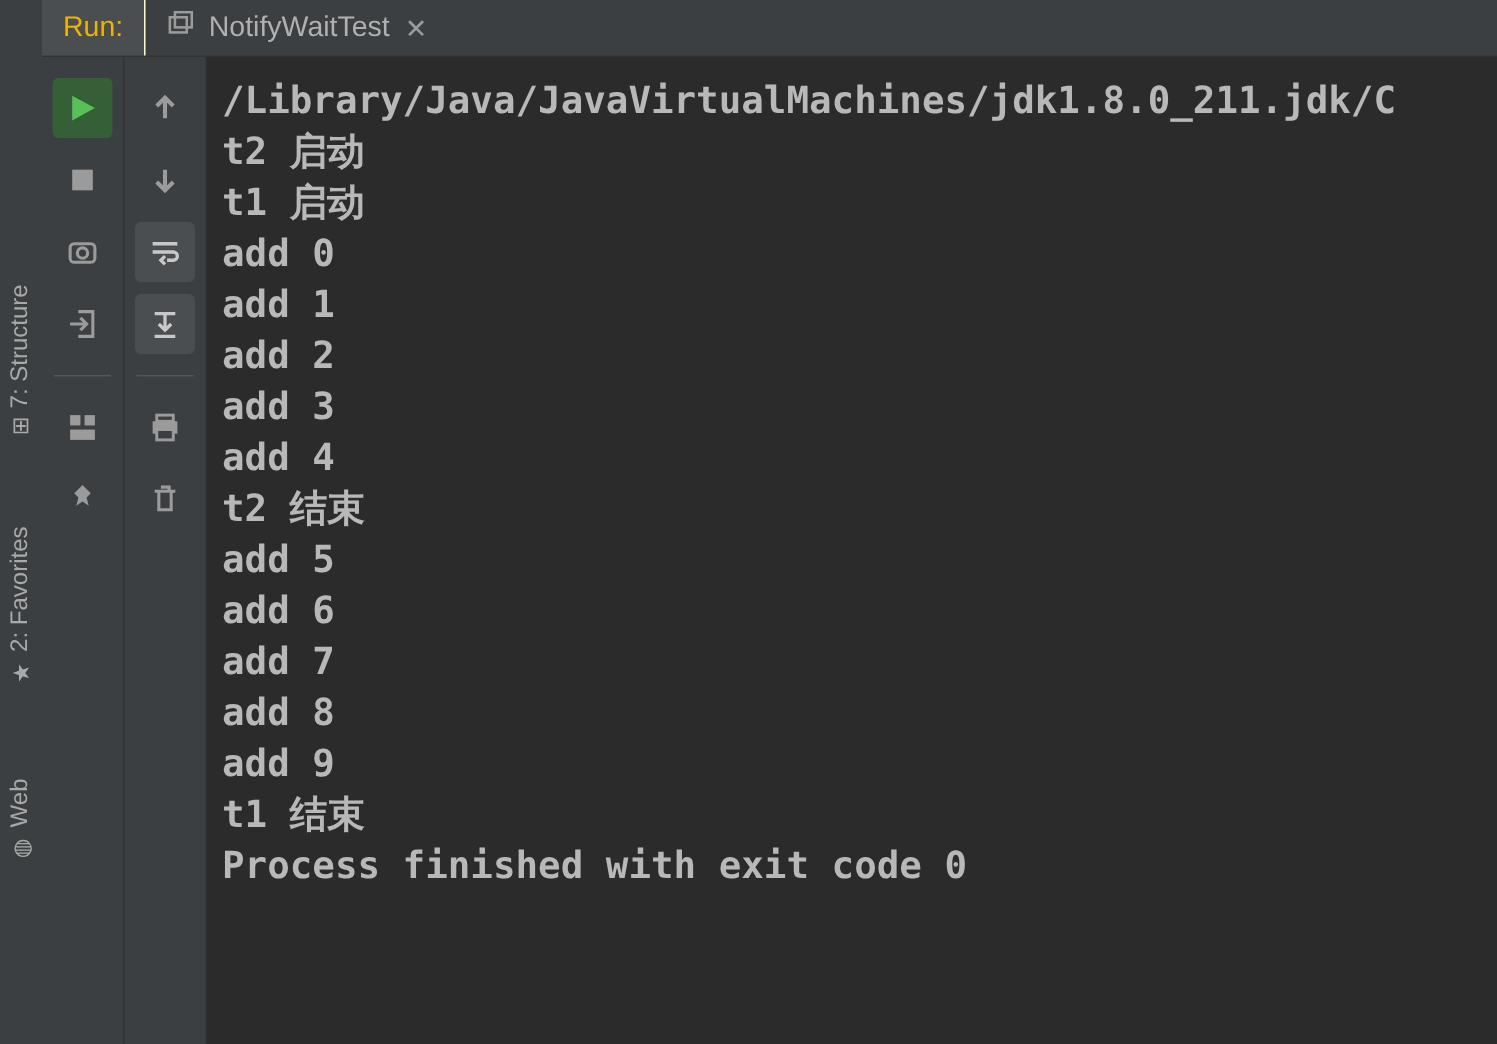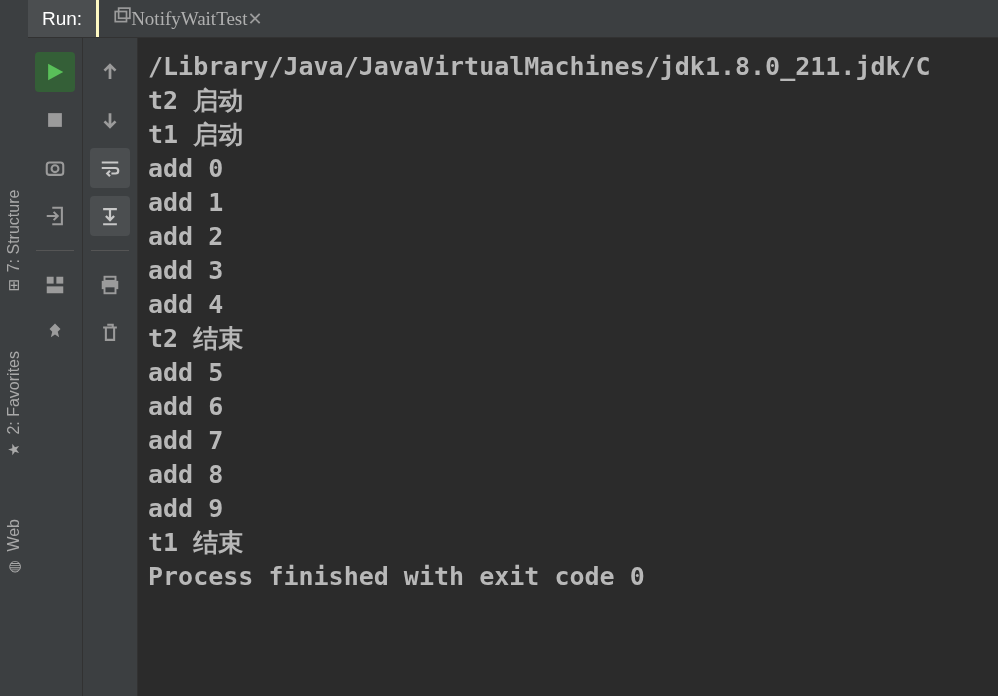--- a/index.html
+++ b/index.html
@@ -46,33 +46,32 @@
     background: #3c3f41;
     border-bottom: 1px solid #323232;
   }
   .run-label {
     padding: 0 14px;
     background: #4b4e50;
     height: 100%;
     display: flex;
     align-items: center;
     font-size: 19px;
-    color: #ffffff;
-    border-right: 3px solid #fef9c3;
+    color: #eab308;
+    border-right: 1px solid #fef9c3;
   }
   .tab {
     display: flex;
     align-items: center;
-    gap: 0;
+    gap: 10px;
     padding: 16px 14px;
     height: 100%;
     font-size: 19px;
     color: #b0b0b0;
     cursor: pointer;
-    font-family: Liberation Serif, serif;
   }
   .tab .restore-icon { color: #9b9b9b; }
   .tab .close-x { color: #9b9b9b; font-size: 18px; cursor: pointer; }
   .body-row {
     flex: 1;
     display: flex;
     background: #2b2b2b;
   }
   .tool-col {
     width: 55px;

